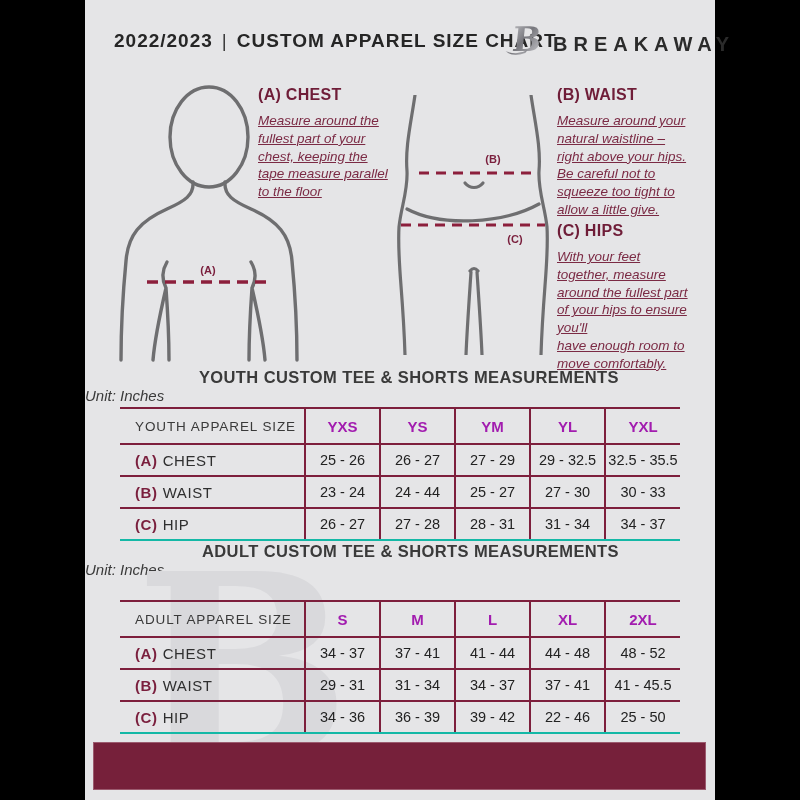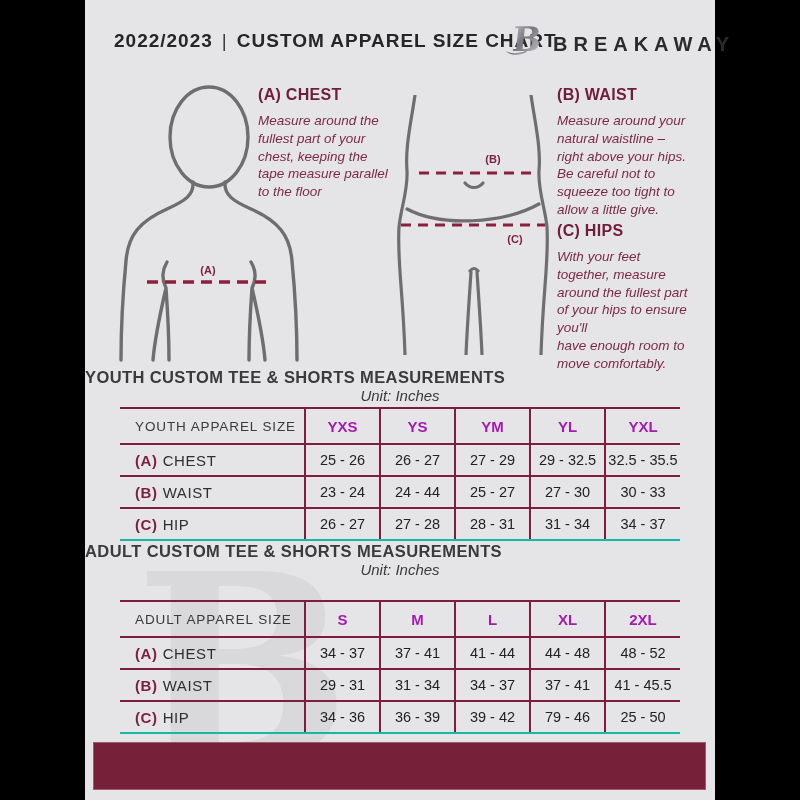--- a/index.html
+++ b/index.html
@@ -9,32 +9,32 @@
 
   
   .hdr-title { position:absolute; left:29px; top:30px; font-size:19px; font-weight:700; color:#262626; letter-spacing:1px; white-space:nowrap; }
   .hdr-title .pipe { font-weight:400; color:#3a3a3a; padding:0 9px; }
   .brand { position:absolute; left:468px; top:33px; font-size:20px; font-weight:700; color:#2b2b2b; letter-spacing:6px; white-space:nowrap; }
   .logo { position:absolute; left:418px; top:18px; width:44px; height:44px; }
 
   
   .mblock { position:absolute; width:150px; }
   .mblock h3 { font-size:16px; font-weight:700; color:#6f1d38; letter-spacing:0.3px; margin-bottom:8px; }
-  .mblock p { font-size:13.5px; font-style:italic; font-weight:500; color:#7b2a44; line-height:1.32; white-space:pre-line; }
+  .mblock p { font-size:13.5px; font-style:italic; font-weight:500; color:#7b2a44; line-height:1.32; white-space:pre-line;text-decoration:underline; }
   .blk-chest { left:173px; top:86px; }
   .blk-waist { left:472px; top:86px; width:150px; }
   .blk-hips  { left:472px; top:222px; width:155px; }
 
   .fig { position:absolute; }
   .fig-torso { left:22px; top:82px; }
   .fig-hips  { left:308px; top:95px; }
 
   
-  .tbl-title { position:absolute; width:534px; text-align:left; font-size:16.5px; font-weight:700; color:#3a3a3a; letter-spacing:0.4px; }
-  .tbl-unit  { position:absolute; width:630px; text-align:center; font-size:15px; font-style:italic; font-weight:500; color:#3a3a3a; }
+  .tbl-title { position:absolute; width:534px; text-align:right; font-size:16.5px; font-weight:700; color:#3a3a3a; letter-spacing:0.4px; }
+  .tbl-unit  { position:absolute; width:630px; text-align:left; font-size:15px; font-style:italic; font-weight:500; color:#3a3a3a; }
   .sizetable { position:absolute; left:35px; width:560px; border-collapse:collapse; table-layout:fixed; z-index:2; }
   .sizetable td { border-top:2px solid #7d1f3c; vertical-align:middle; background:transparent; }
   .sizetable tr:last-child td { border-bottom:2px solid #14b8a6; }
   .sizetable td + td { border-left:2px solid #7d1f3c; }
   .sizetable tr td { height:32px; }
   .sizetable tr.hdr td { height:36px; }
   .cell-label { padding-left:15px; font-size:13.5px; color:#3a3a3a; letter-spacing:0.9px; }
   .cell-size  { text-align:center; font-size:15px; font-weight:700; color:#a21caf; }
   .cell-val   { text-align:center; font-size:14.5px; color:#222; }
   .row-label  { padding-left:15px; font-size:15px; color:#2f2f2f; letter-spacing:0.6px; }
@@ -213,21 +213,21 @@
           <td class="cell-val">31 - 34</td>
           <td class="cell-val">34 - 37</td>
           <td class="cell-val">37 - 41</td>
           <td class="cell-val">41 - 45.5</td>
         </tr>
         <tr>
           <td class="row-label"><span class="pfx">(C)</span><span>HIP</span></td>
           <td class="cell-val">34 - 36</td>
           <td class="cell-val">36 - 39</td>
           <td class="cell-val">39 - 42</td>
-          <td class="cell-val">79 - 46</td>
+          <td class="cell-val">22 - 46</td>
           <td class="cell-val">25 - 50</td>
         </tr>
       </tbody>
     </table>
 
     <div class="footer-bar"></div>
 
   </div>
 </div>
 

